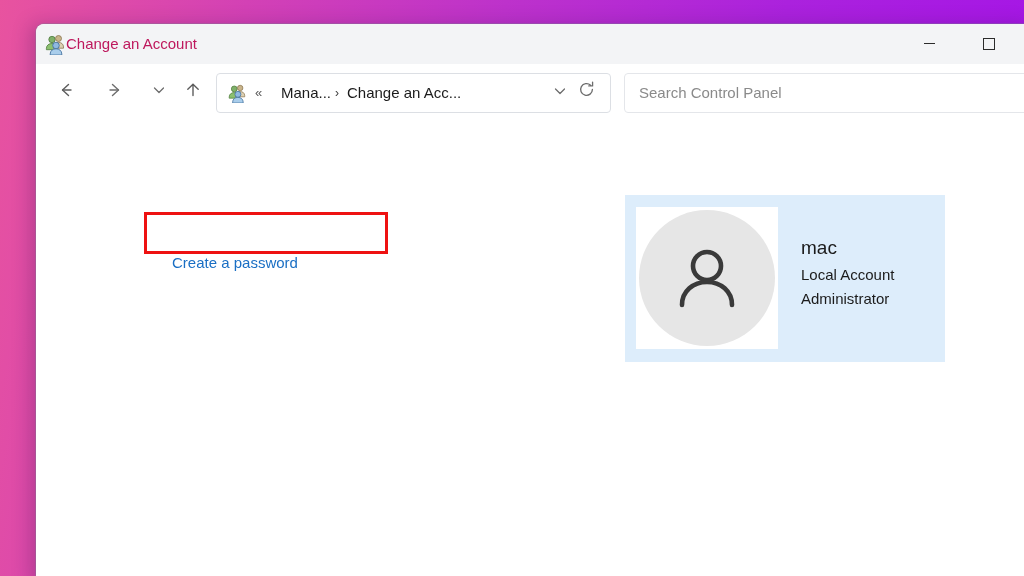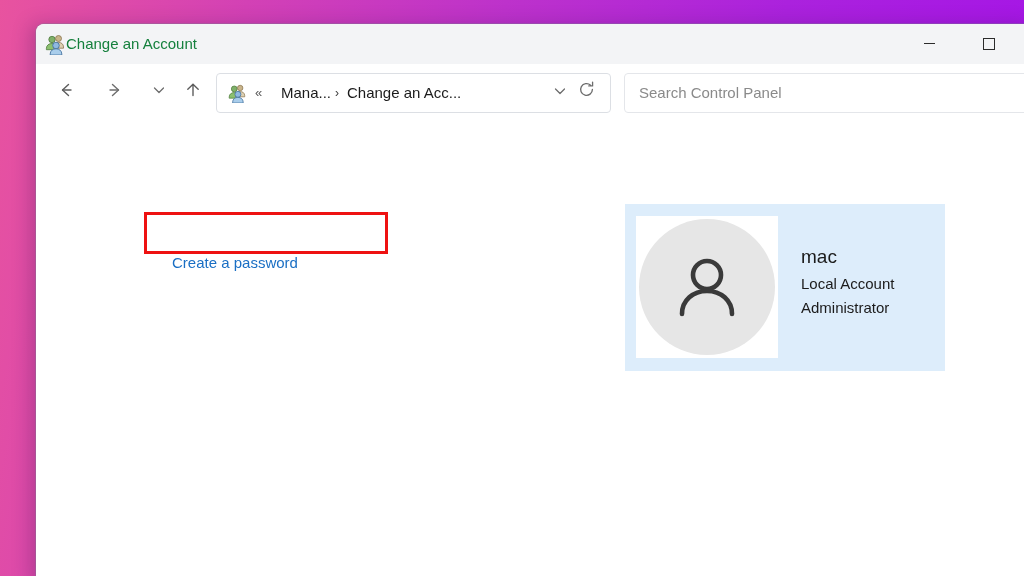--- a/index.html
+++ b/index.html
@@ -45,21 +45,21 @@
     left: 8px;
     top: 9px;
     width: 22px;
     height: 22px;
   }
   .title-text {
     position: absolute;
     left: 30px;
     top: 9px;
     font-size: 15px;
-    color: #15803d;
+    color: #be185d;
     line-height: 22px;
     white-space: nowrap;
   }
   .win-btn {
     position: absolute;
     top: 0;
     width: 46px;
     height: 40px;
     display: flex;
     align-items: center;
@@ -224,21 +224,21 @@
     width: 244px;
     height: 42px;
     border: 3px solid #ee1111;
     box-sizing: border-box;
   }
 
   
   .account-panel {
     position: absolute;
     left: 589px;
-    top: 85px;
+    top: 76px;
     width: 320px;
     height: 167px;
     background: #ddedfb;
   }
   .avatar-frame {
     position: absolute;
     left: 11px;
     top: 12px;
     width: 142px;
     height: 142px;

